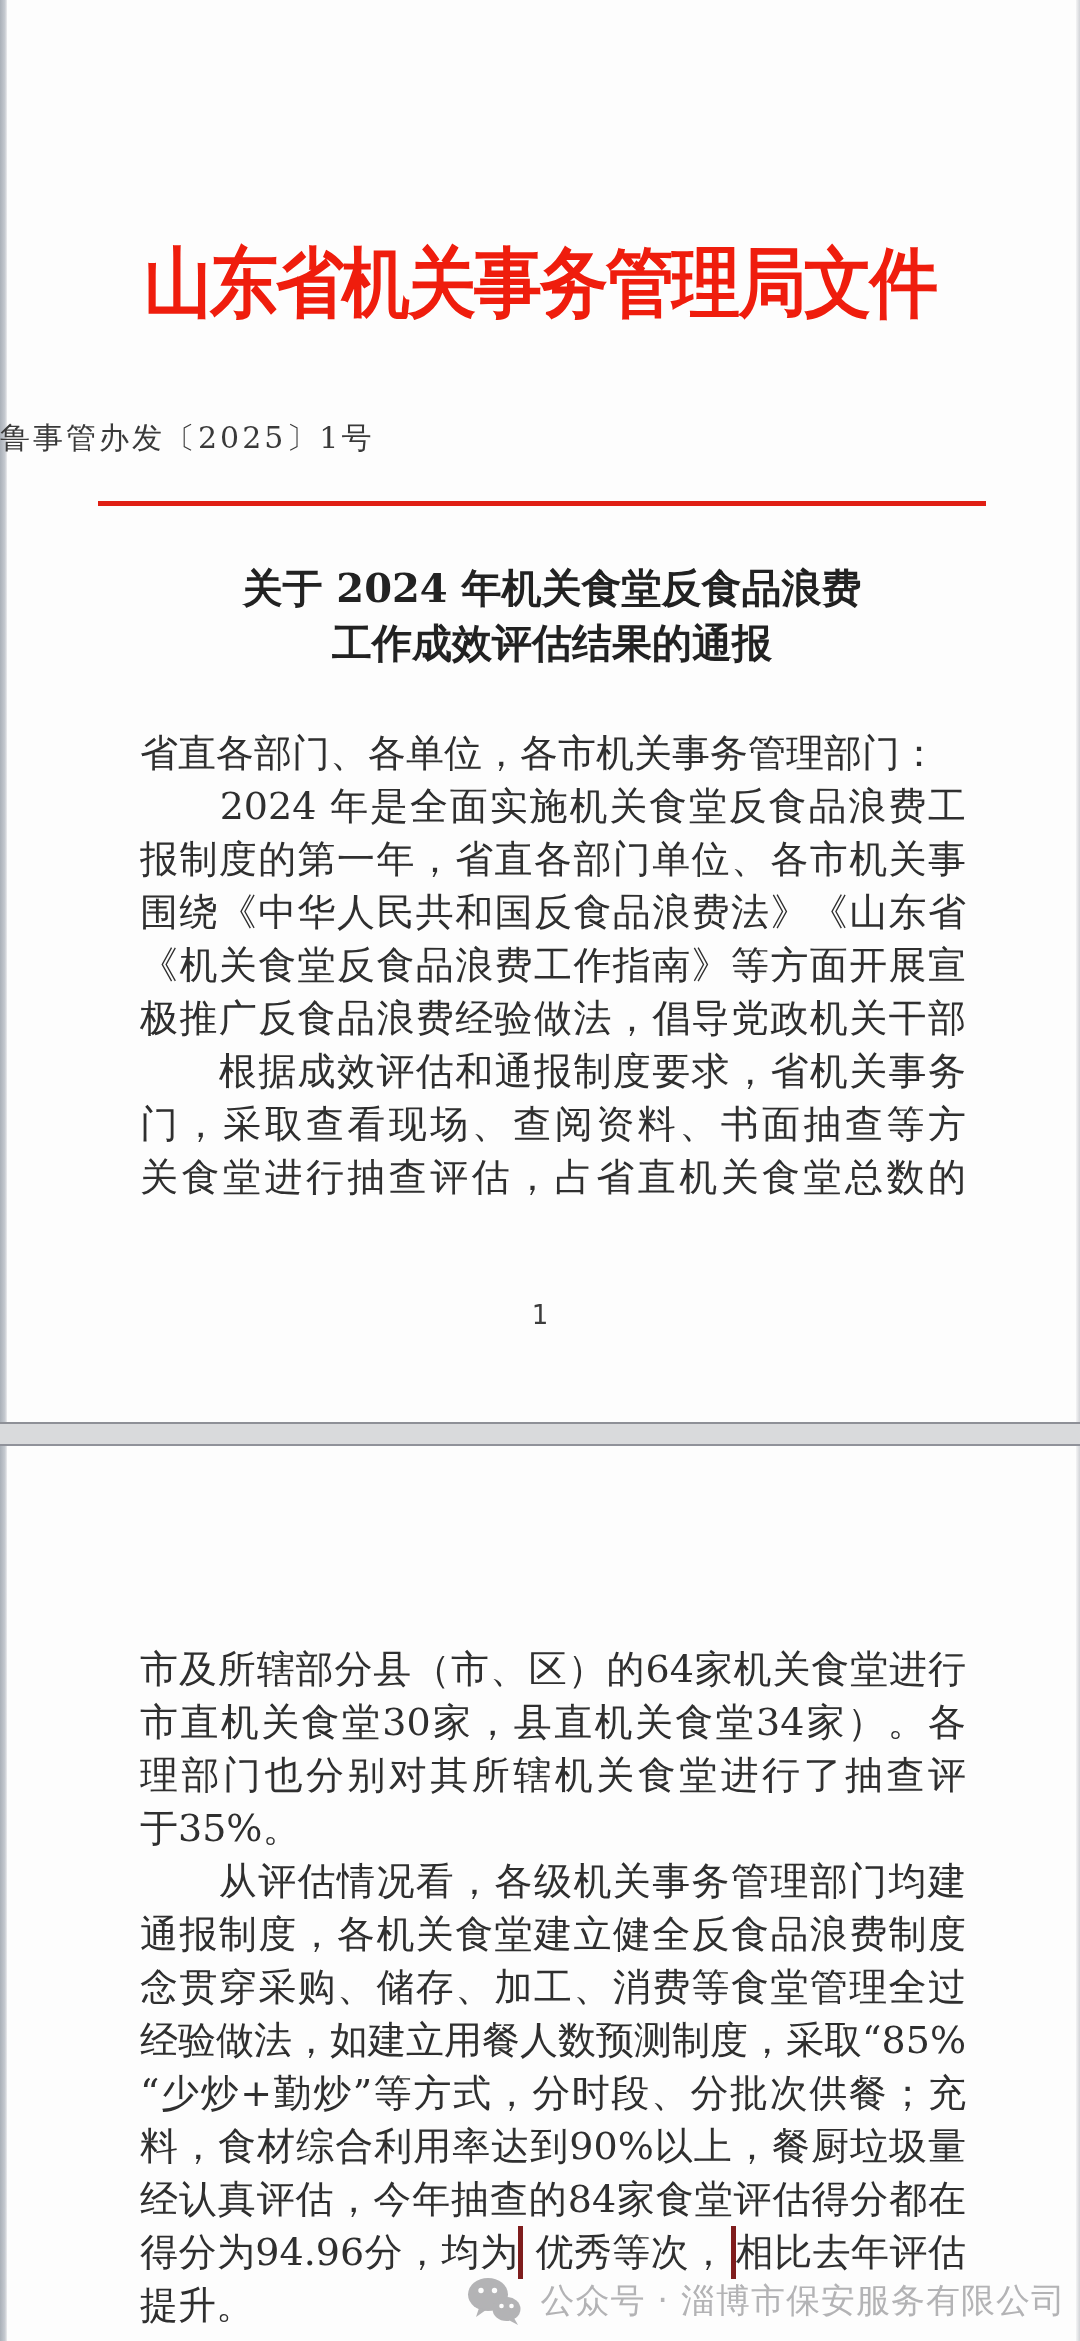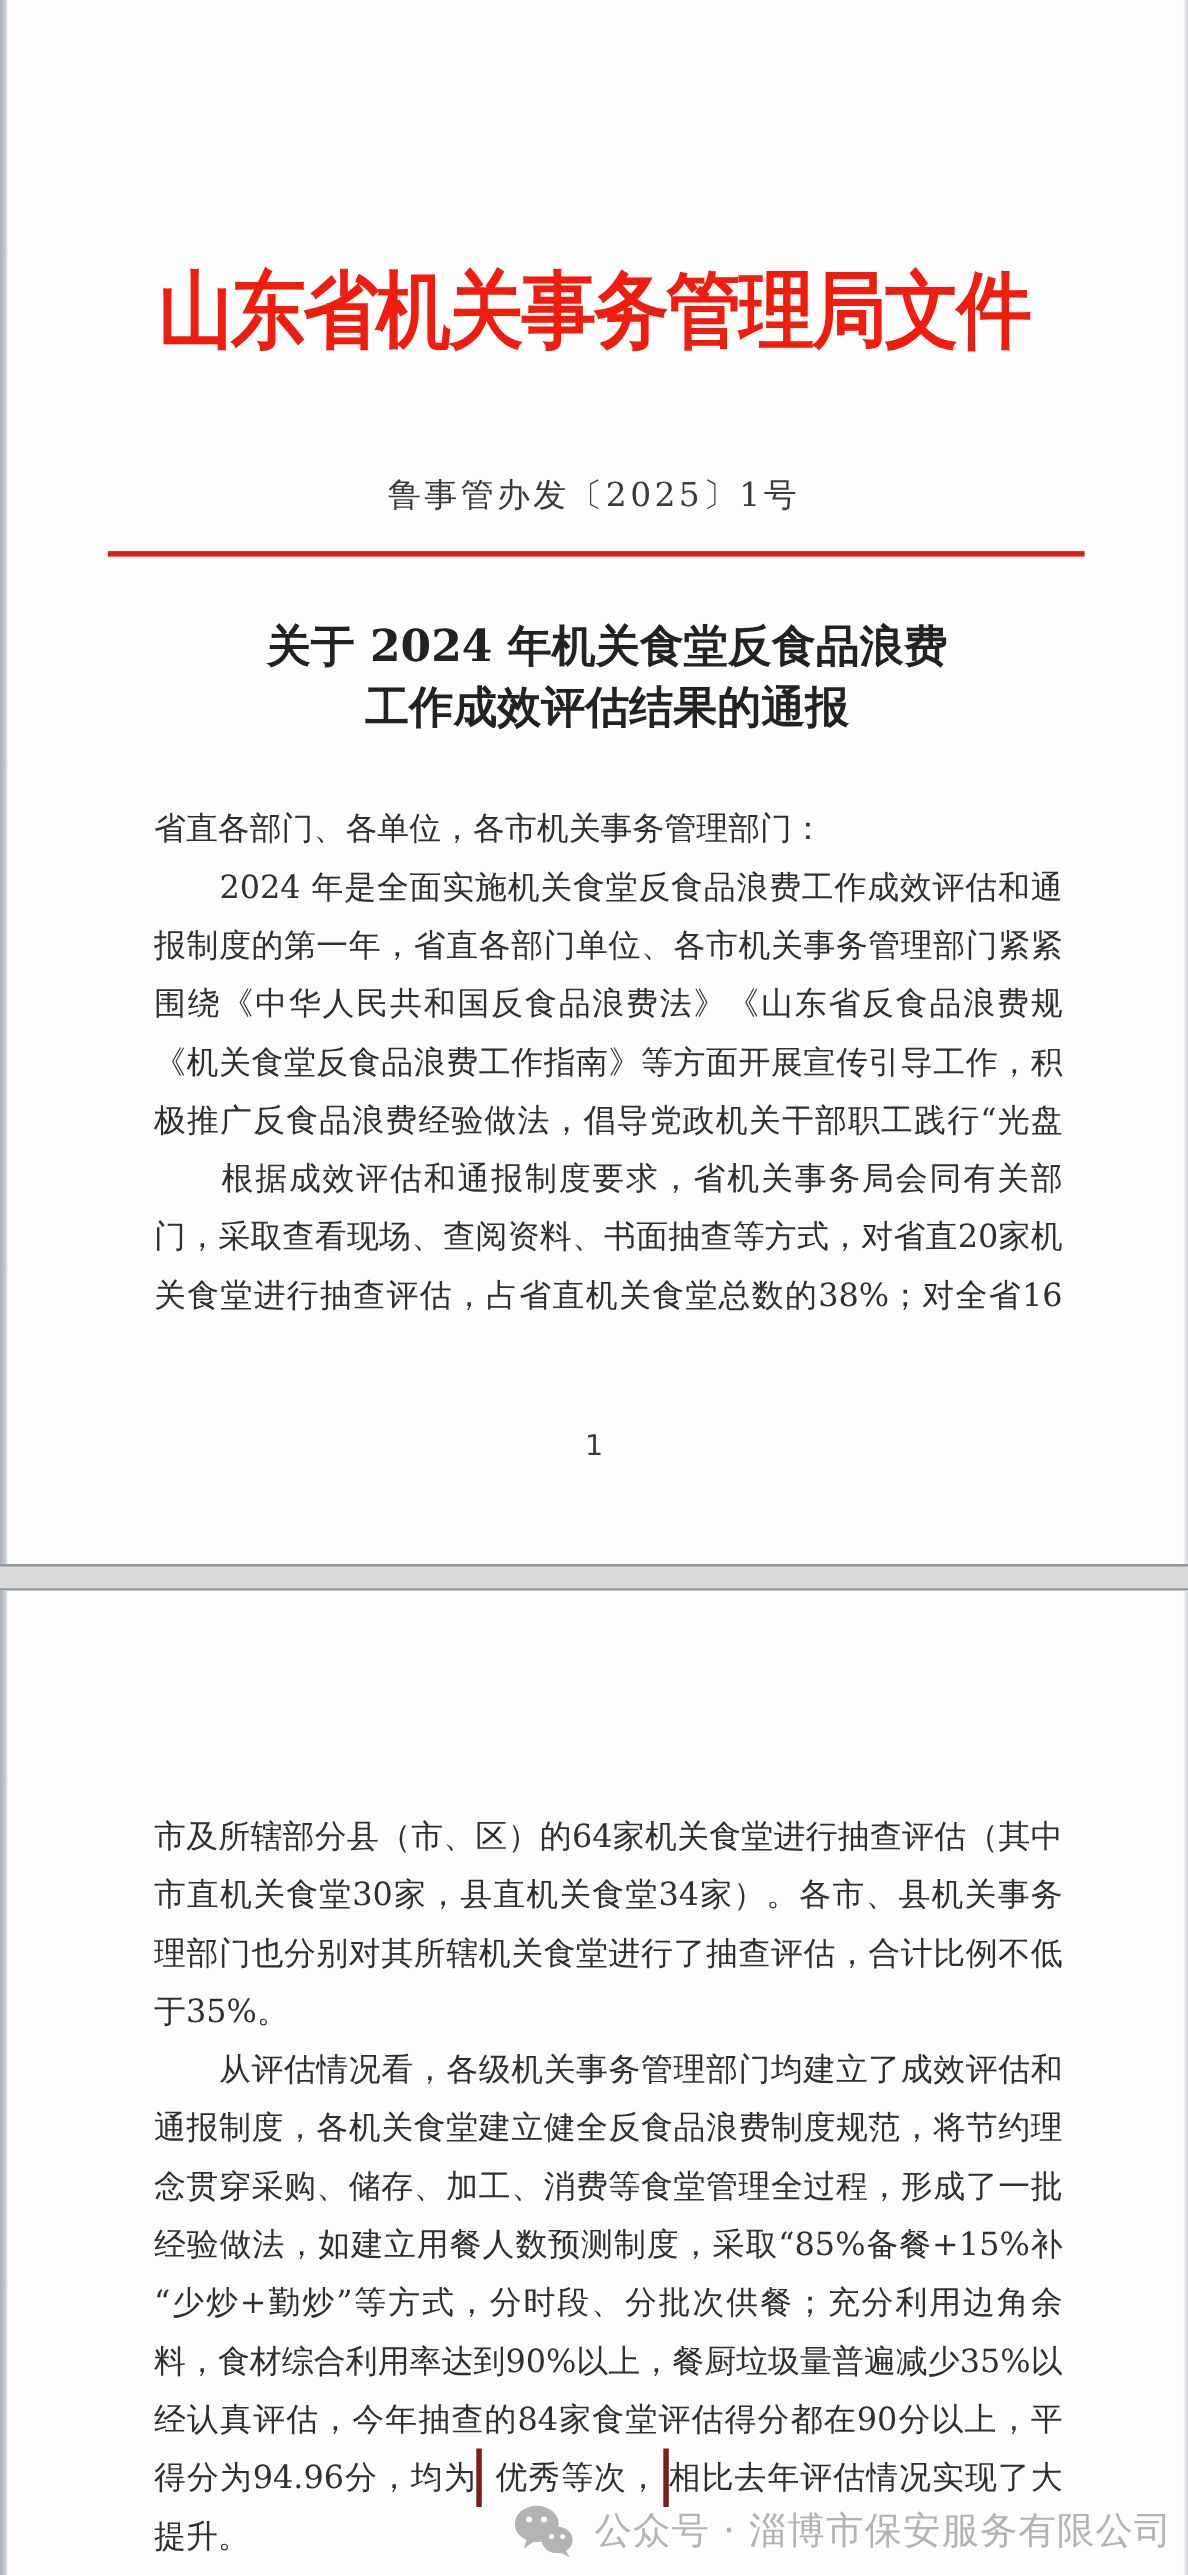--- a/index.html
+++ b/index.html
@@ -28,34 +28,34 @@
     background:#d9dadc;
     border-top:2px solid #8e9097; border-bottom:2px solid #90929a;
   }
   .org-title {
     position:absolute; top:238px; left:0; width:100%;
     text-align:center; font-size:68px; font-weight:bold; letter-spacing:-2px;
     color:#ef1d0d; line-height:88px;
     transform:scaleY(1.12);
   }
   .doc-number {
-    position:absolute; top:430px; left:0; width:100%;
-    text-align:center; font-size:30px; letter-spacing:3px; color:#3a3a3a;
+    position:absolute; top:418px; left:0; width:100%;
+    text-align:left; font-size:30px; letter-spacing:3px; color:#3a3a3a;
   }
   .red-rule {
     position:absolute; top:501px; left:98px; width:888px; height:5px;
     background:#e01f14;
   }
   .doc-title {
     position:absolute; top:560px; left:0; width:100%;
     text-align:center; font-size:40px; font-weight:bold; color:#222;padding-left:24px;
   }
   .doc-title div { line-height:55px; }
   .body-block {
-    position:absolute; left:140px; width:826px; font-size:29px; color:#2f2f2f;
+    position:absolute; left:140px; width:826px; font-size:38px; color:#2f2f2f;
   }
   .page-1 .body-block { top:727px; }
   .page-2 .body-block { top:197px; }
   .line { height:53px; line-height:53px; white-space:pre; overflow:visible; }
   .line.full { text-align:justify; text-align-last:justify; white-space:normal; height:53px; overflow:hidden; }
   .page-num {
     position:absolute; top:1300px; left:0; width:100%;
     text-align:center; font-size:26px; color:#3c3c3c;
     font-family:"DejaVu Sans","Liberation Sans",sans-serif;
   }

